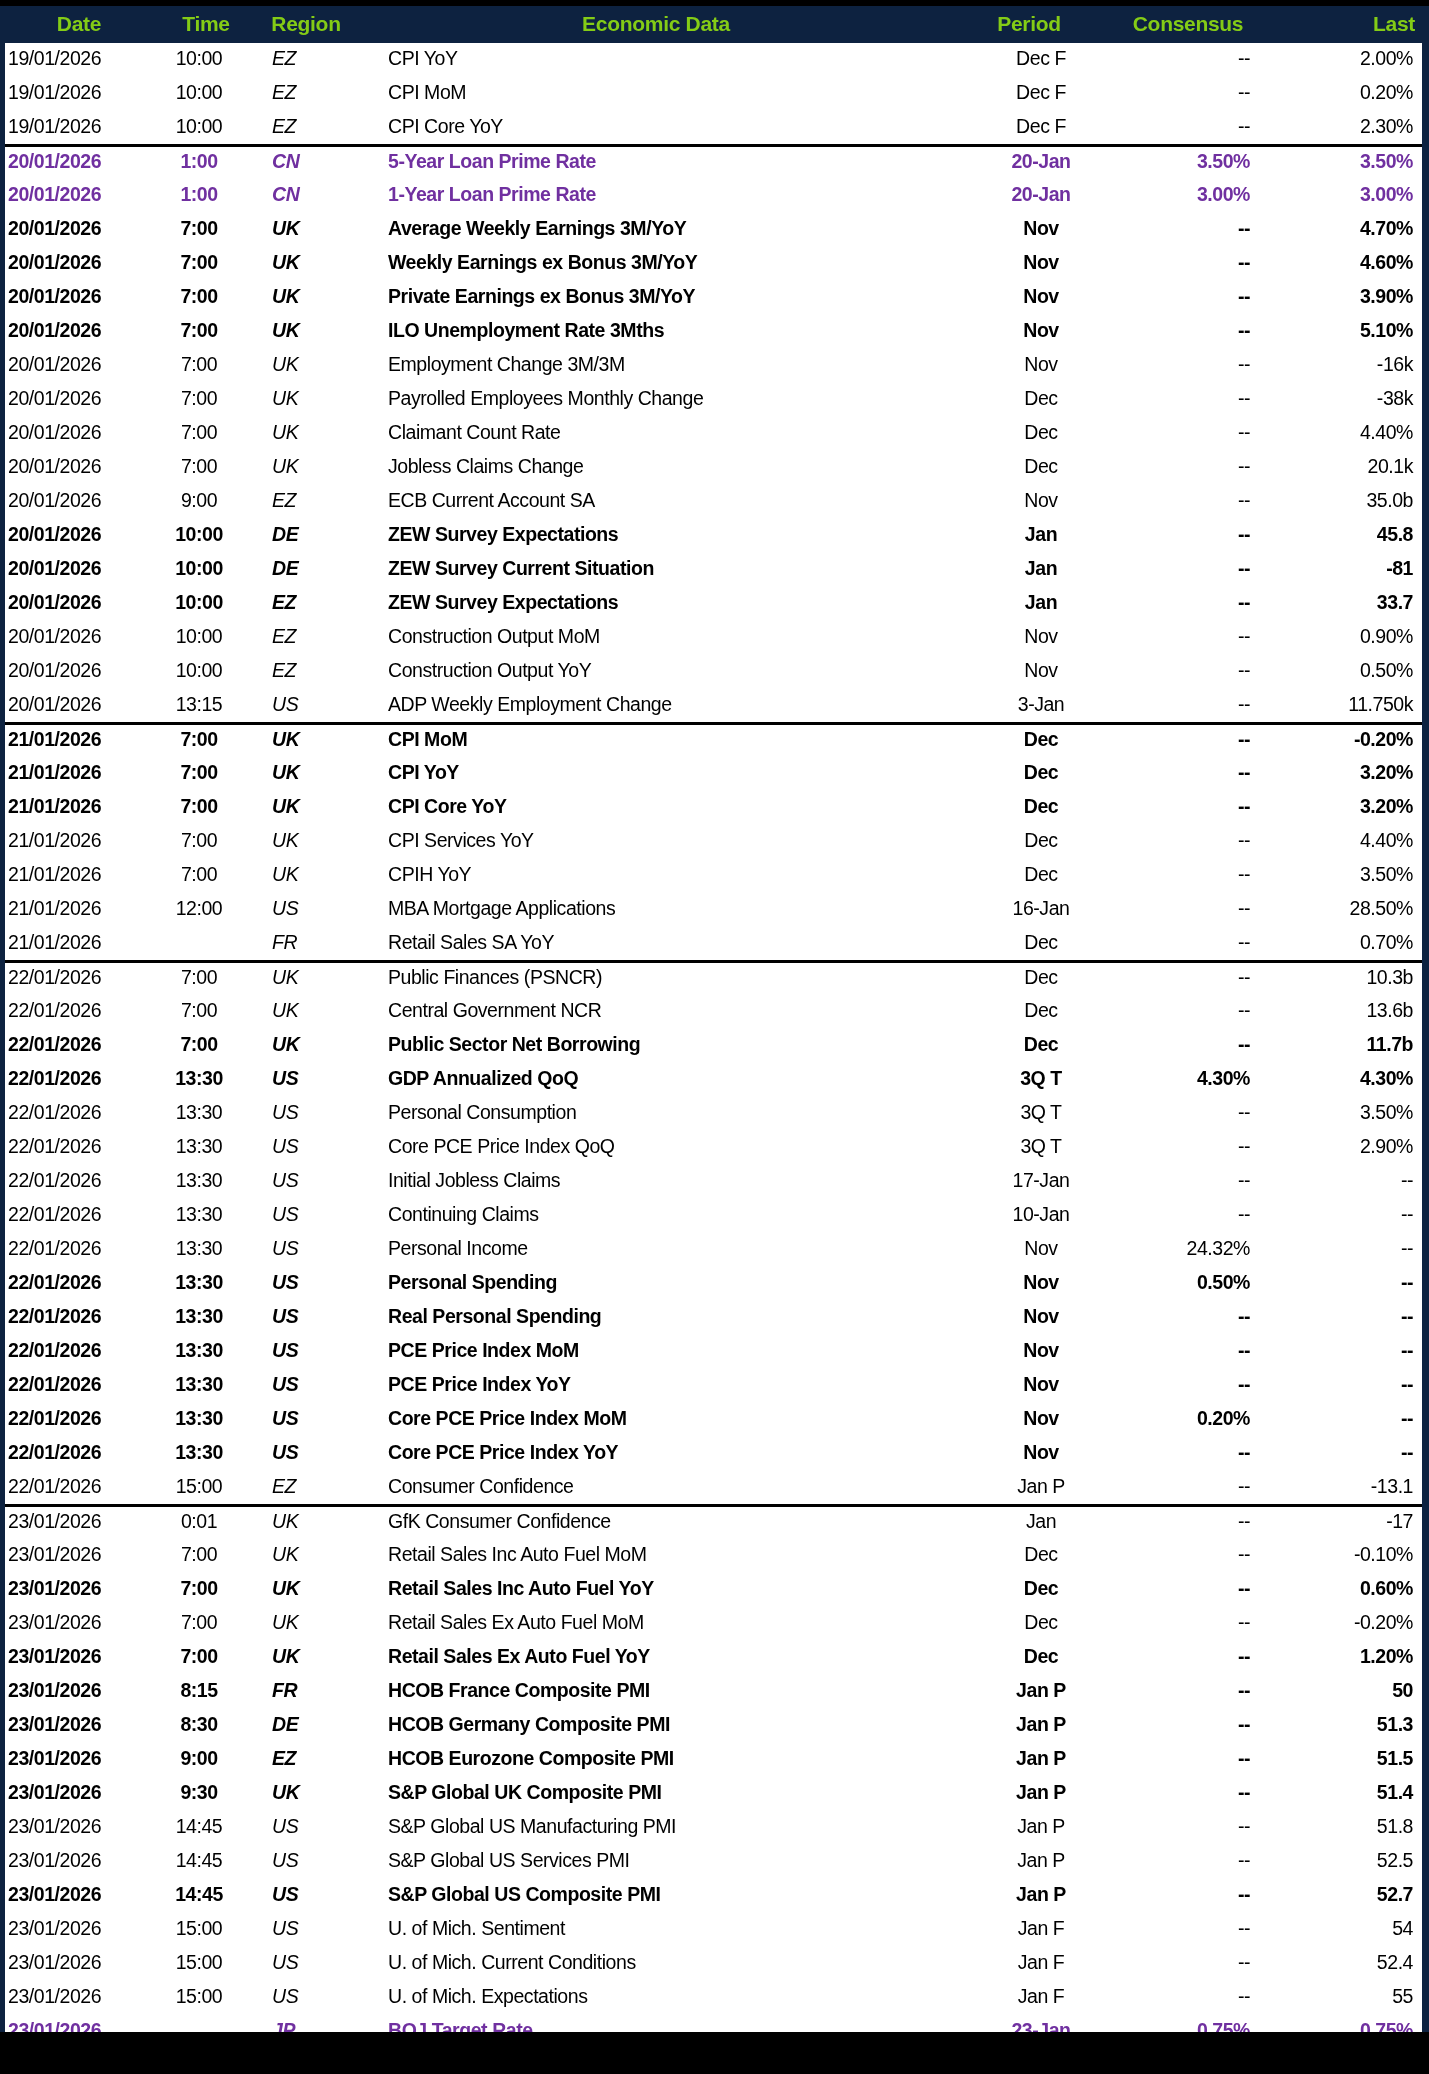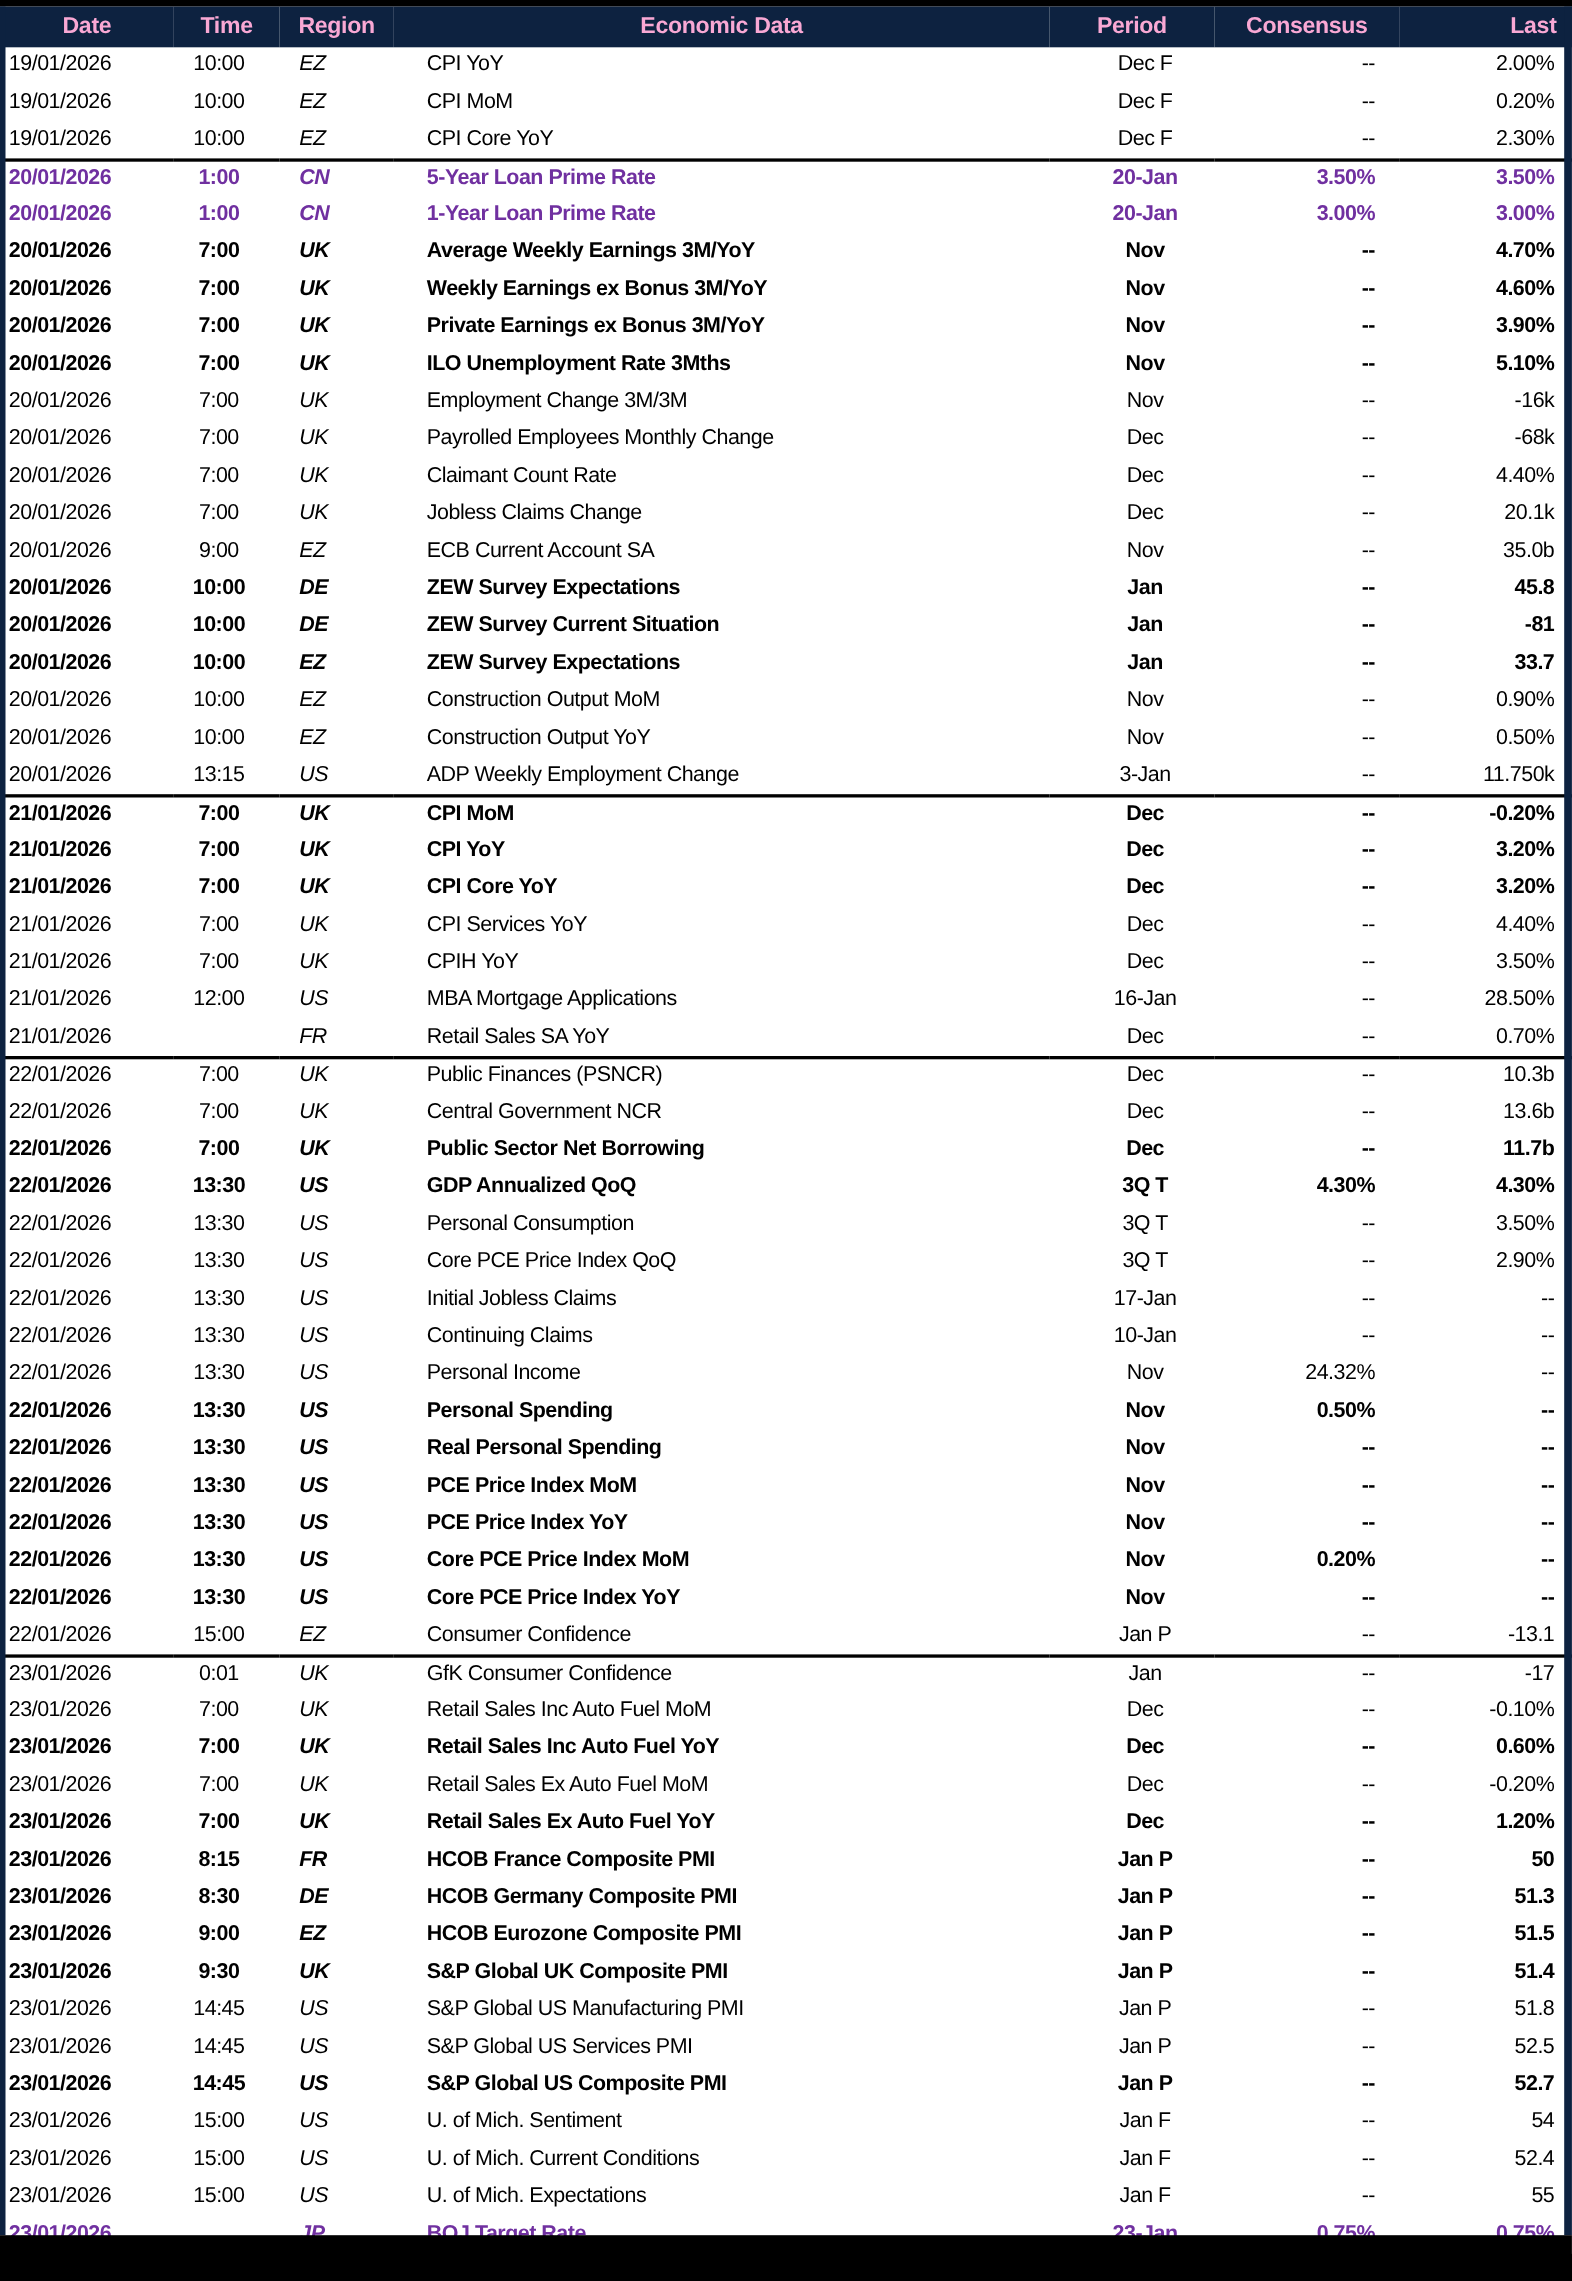--- a/index.html
+++ b/index.html
@@ -25,21 +25,21 @@
   table.calendar {
     width: 1429px;
     border-collapse: collapse;
     table-layout: fixed;
     background: #ffffff;
     font-size: 19.5px;
   }
   
   thead th {
     background: #0d2240;
-    color: #f9a8d4;
+    color: #84cc16;
     font-weight: bold;
     font-size: 21px;
     padding: 6px 10px 7px 10px;
     letter-spacing: -0.3px;
     white-space: nowrap;
   }
   th.c-date   { text-align: center; width: 158px; }
   th.c-time   { text-align: center; width: 96px; }
   th.c-region { text-align: center; width: 104px; }
   th.c-econ   { text-align: center; width: 596px; }
@@ -209,21 +209,21 @@
           <td class="cons">--</td>
           <td class="last">-16k</td>
         </tr>
         <tr>
           <td class="date">20/01/2026</td>
           <td class="time">7:00</td>
           <td class="region">UK</td>
           <td class="econ">Payrolled Employees Monthly Change</td>
           <td class="period">Dec</td>
           <td class="cons">--</td>
-          <td class="last">-68k</td>
+          <td class="last">-38k</td>
         </tr>
         <tr>
           <td class="date">20/01/2026</td>
           <td class="time">7:00</td>
           <td class="region">UK</td>
           <td class="econ">Claimant Count Rate</td>
           <td class="period">Dec</td>
           <td class="cons">--</td>
           <td class="last">4.40%</td>
         </tr>

